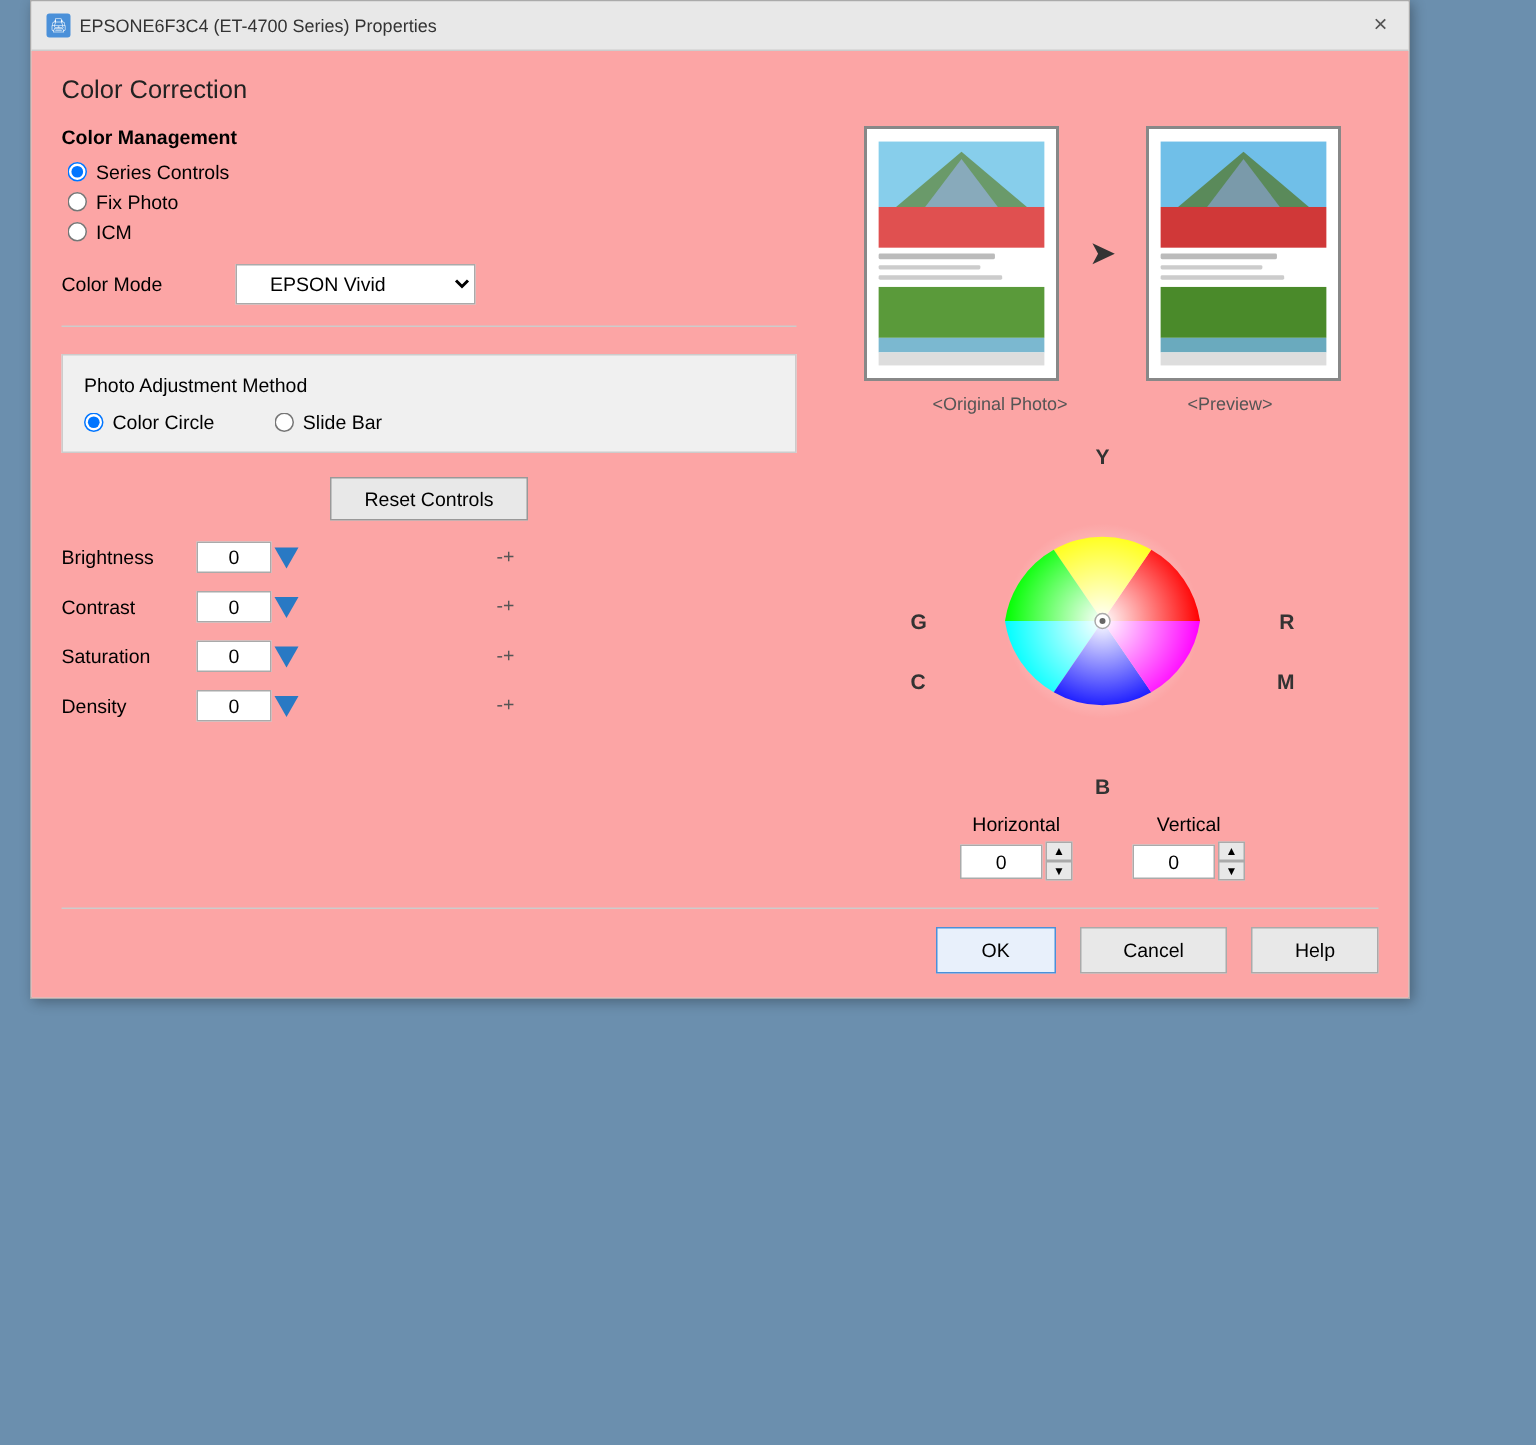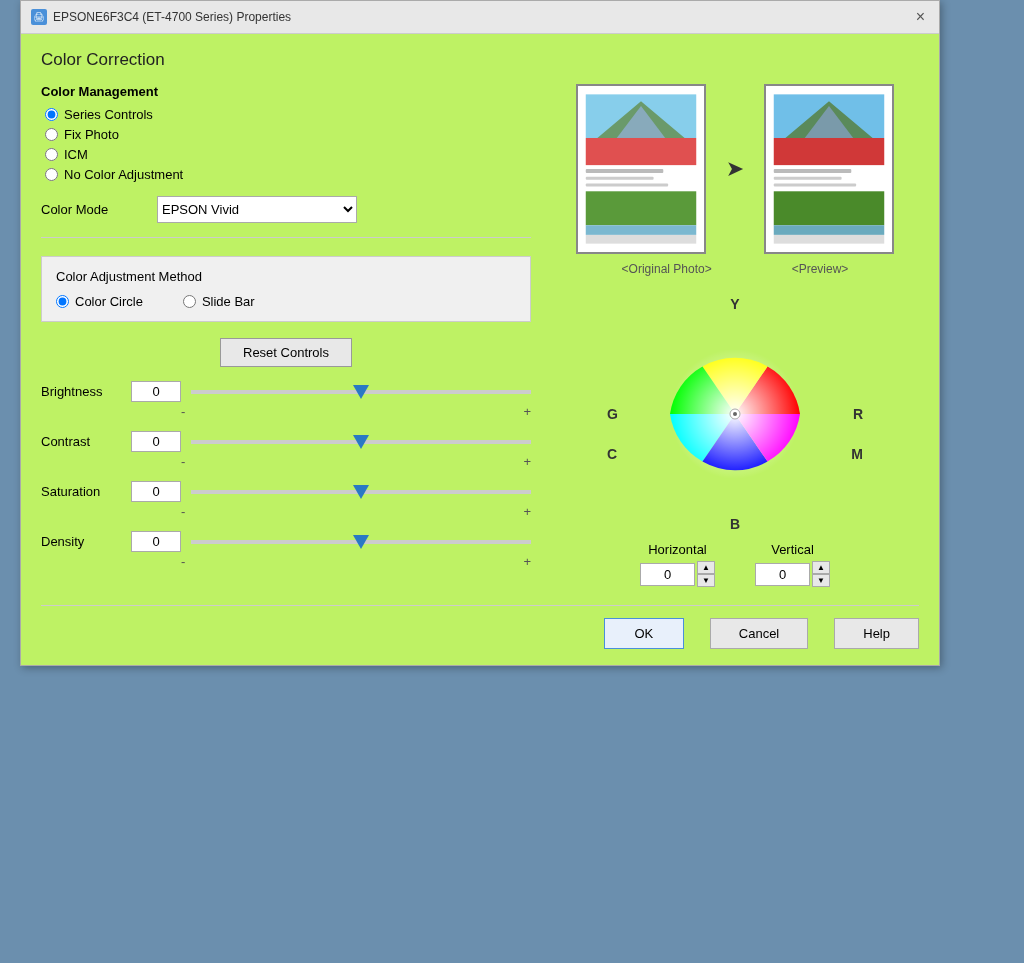--- a/index.html
+++ b/index.html
@@ -44,21 +44,21 @@
     }
     .title-close-btn {
       background: none;
       border: none;
       font-size: 16px;
       cursor: pointer;
       color: #555;
       padding: 0 4px;
     }
     .dialog-content {
-      background: #bef264;
+      background: #fca5a5;
       padding: 16px 20px;
     }
     .dialog-title {
       font-size: 17px;
       font-weight: normal;
       margin-bottom: 14px;
       color: #222;
     }
     .main-layout {
       display: flex;
@@ -102,22 +102,22 @@
       gap: 26px;
       margin-bottom: 18px;
       padding-bottom: 14px;
       border-bottom: 1px solid #ccc;
     }
     .color-mode-label {
       font-size: 13px;
       width: 90px;
     }
     .color-mode-select {
-      width: 200px;
-      padding: 4px 0;
+      width: 160px;
+      padding: 4px 18px;
       border: 1px solid #aaa;
       background: white;
       font-size: 13px;
       cursor: pointer;
     }
     .adjustment-section {
       border: 1px solid #ccc;
       background: #f0f0f0;
       padding: 12px 14px;
       margin-bottom: 16px;
@@ -143,21 +143,21 @@
       font-size: 13px;
       cursor: pointer;
     }
     .slider-section {
       display: flex;
       flex-direction: column;
       gap: 12px;
     }
     .slider-row {
       display: flex;
-      flex-direction: column;
+      flex-direction: row;
     }
     .slider-top {
       display: flex;
       align-items: center;
       gap: 10px;
     }
     .slider-name {
       width: 80px;
       font-size: 13px;
     }
@@ -306,21 +306,21 @@
       cursor: pointer;
       display: flex;
       align-items: center;
       justify-content: center;
       line-height: 1;
     }
     
     .bottom-buttons {
       display: flex;
       justify-content: flex-end;
-      gap: 26px;
+      gap: 16px;
       margin-top: 18px;
       padding-top: 12px;
       border-top: 1px solid #ccc;
     }
     .dlg-btn {
       padding: 7px 28px;
       border: 1px solid #aaa;
       background: #e8e8e8;
       font-size: 13px;
       cursor: pointer;
@@ -364,37 +364,33 @@
             <span>Series Controls</span>
           </label>
           <label class="radio-item">
             <input type="radio" name="color-mgmt" style="">
             <span>Fix Photo</span>
           </label>
           <label class="radio-item">
             <input type="radio" name="color-mgmt" style="">
             <span>ICM</span>
           </label>
-          <label class="radio-item">
-            <input type="radio" name="color-mgmt" style="">
-            <span>No Color Adjustment</span>
-          </label>
         </div>
 
         <div class="color-mode-row">
           <span class="color-mode-label">Color Mode</span>
           <select class="color-mode-select">
             <option>EPSON Vivid</option>
             <option>Adobe RGB</option>
             <option>sRGB</option>
           </select>
         </div>
 
         <div class="adjustment-section">
-          <div class="adjustment-title">Color Adjustment Method</div>
+          <div class="adjustment-title">Photo Adjustment Method</div>
           <div class="radio-row">
             <label class="radio-item">
               <input type="radio" name="adj-method" checked="" style="">
               <span>Color Circle</span>
             </label>
             <label class="radio-item">
               <input type="radio" name="adj-method" style="">
               <span>Slide Bar</span>
             </label>
           </div>

